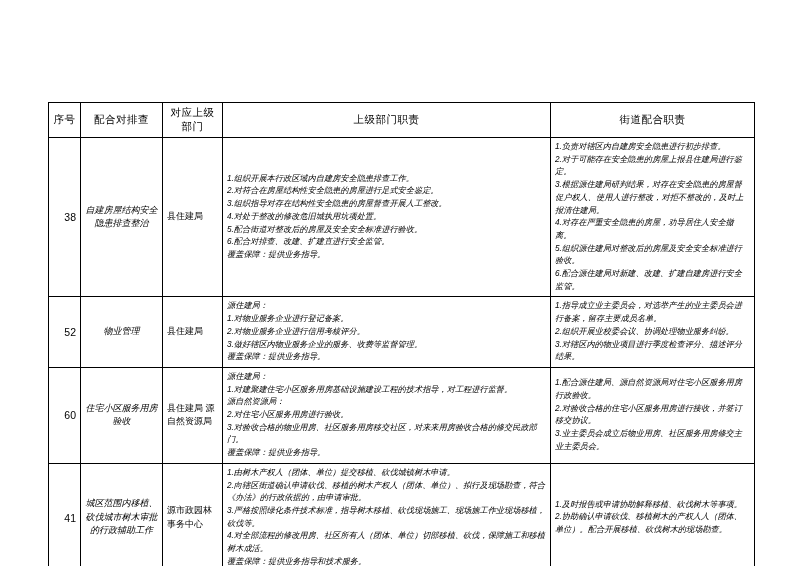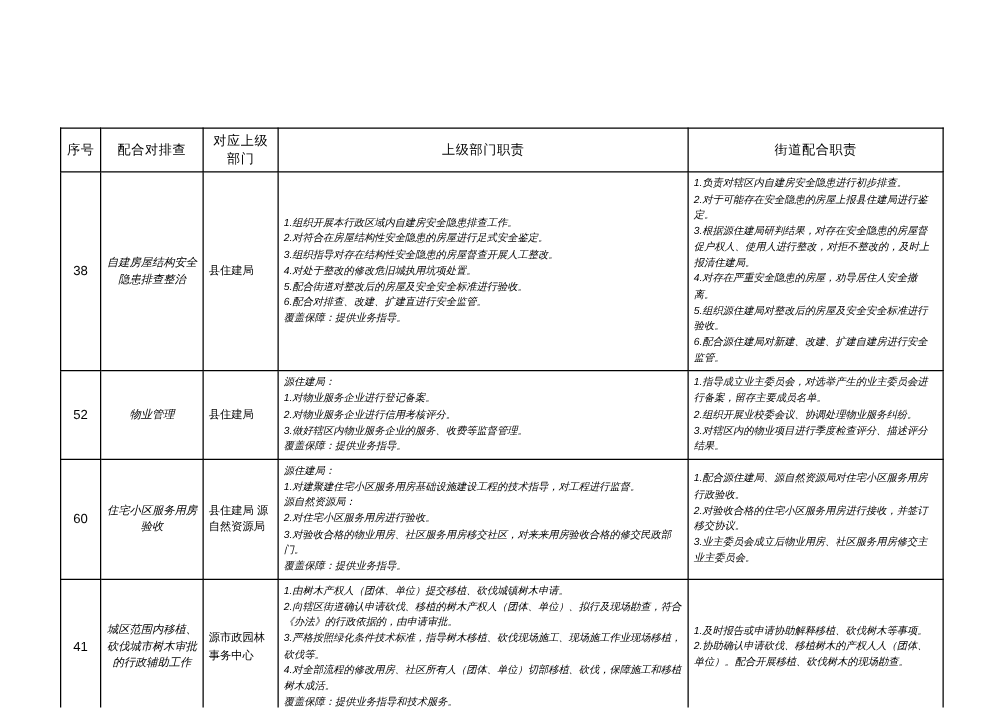--- a/index.html
+++ b/index.html
@@ -37,21 +37,21 @@
     padding: 3px 4px;
     font-weight: normal;
   }
   thead th {
     text-align: center;
     font-size: 10.5px;
     height: 28px;
     letter-spacing: 0.5px;
   }
   td.c-no {
-    text-align: center;
+    text-align: right;
     font-size: 10.5px;
   }
   td.c-name {
     text-align: center;
     font-size: 9px;
     line-height: 1.5;
     padding: 3px 6px;
     font-style: italic;
   }
   td.c-dept {

